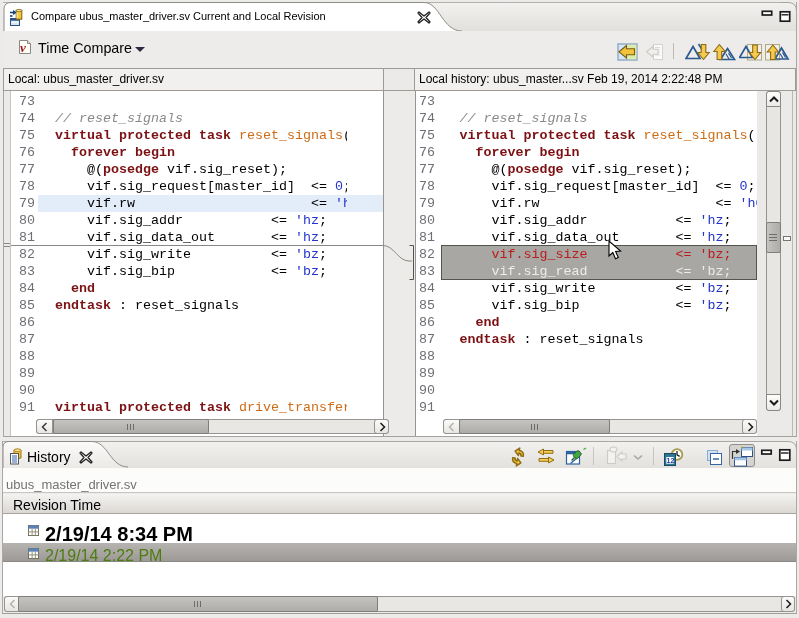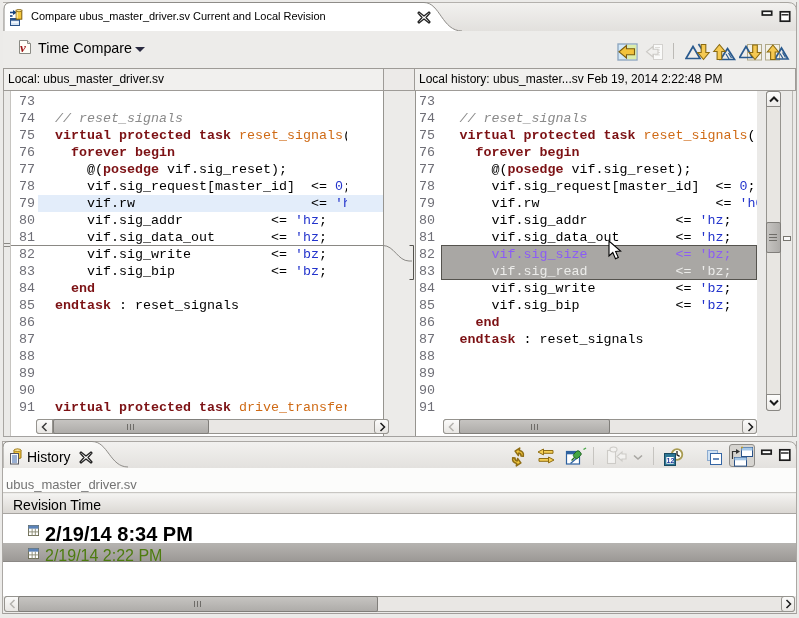--- a/index.html
+++ b/index.html
@@ -181,21 +181,21 @@
 <div class="abs" style="left:435px;top:91px;width:322px;height:326px;overflow:hidden">
   <div id="code-r" class="abs mono" style="left:8.5px;top:2px">
   <span class="cm">// reset_signals</span>
   <span class="kw">virtual</span> <span class="kw">protected</span> <span class="kw">task</span> <span class="fn">reset_signals</span>();
     <span class="kw">forever</span> <span class="kw">begin</span>
       @(<span class="kw">posedge</span> vif.sig_reset);
       vif.sig_request[master_id]  &lt;= <span class="nm">0</span>;
       vif.rw                      &lt;= <span class="nm">'h0</span>;
       vif.sig_addr           &lt;= <span class="nm">'hz</span>;
       vif.sig_data_out       &lt;= <span class="nm">'hz</span>;
-<span style="color:#8b5cf6">      vif.sig_size           &lt;= 'bz;</span>
+<span style="color:#b91c1c">      vif.sig_size           &lt;= 'bz;</span>
 <span style="color:#ececea">      vif.sig_read           &lt;= 'bz;</span>
       vif.sig_write          &lt;= <span class="nm">'bz</span>;
       vif.sig_bip            &lt;= <span class="nm">'bz</span>;
     <span class="kw">end</span>
   <span class="kw">endtask</span> : reset_signals</div>
 </div>
 
 <div class="abs" style="left:757px;top:91px;width:39px;height:345px;background:#ebeae8"></div>
 
 <div class="abs" style="left:792px;top:91px;width:1px;height:345px;background:#bab8b4"></div>

